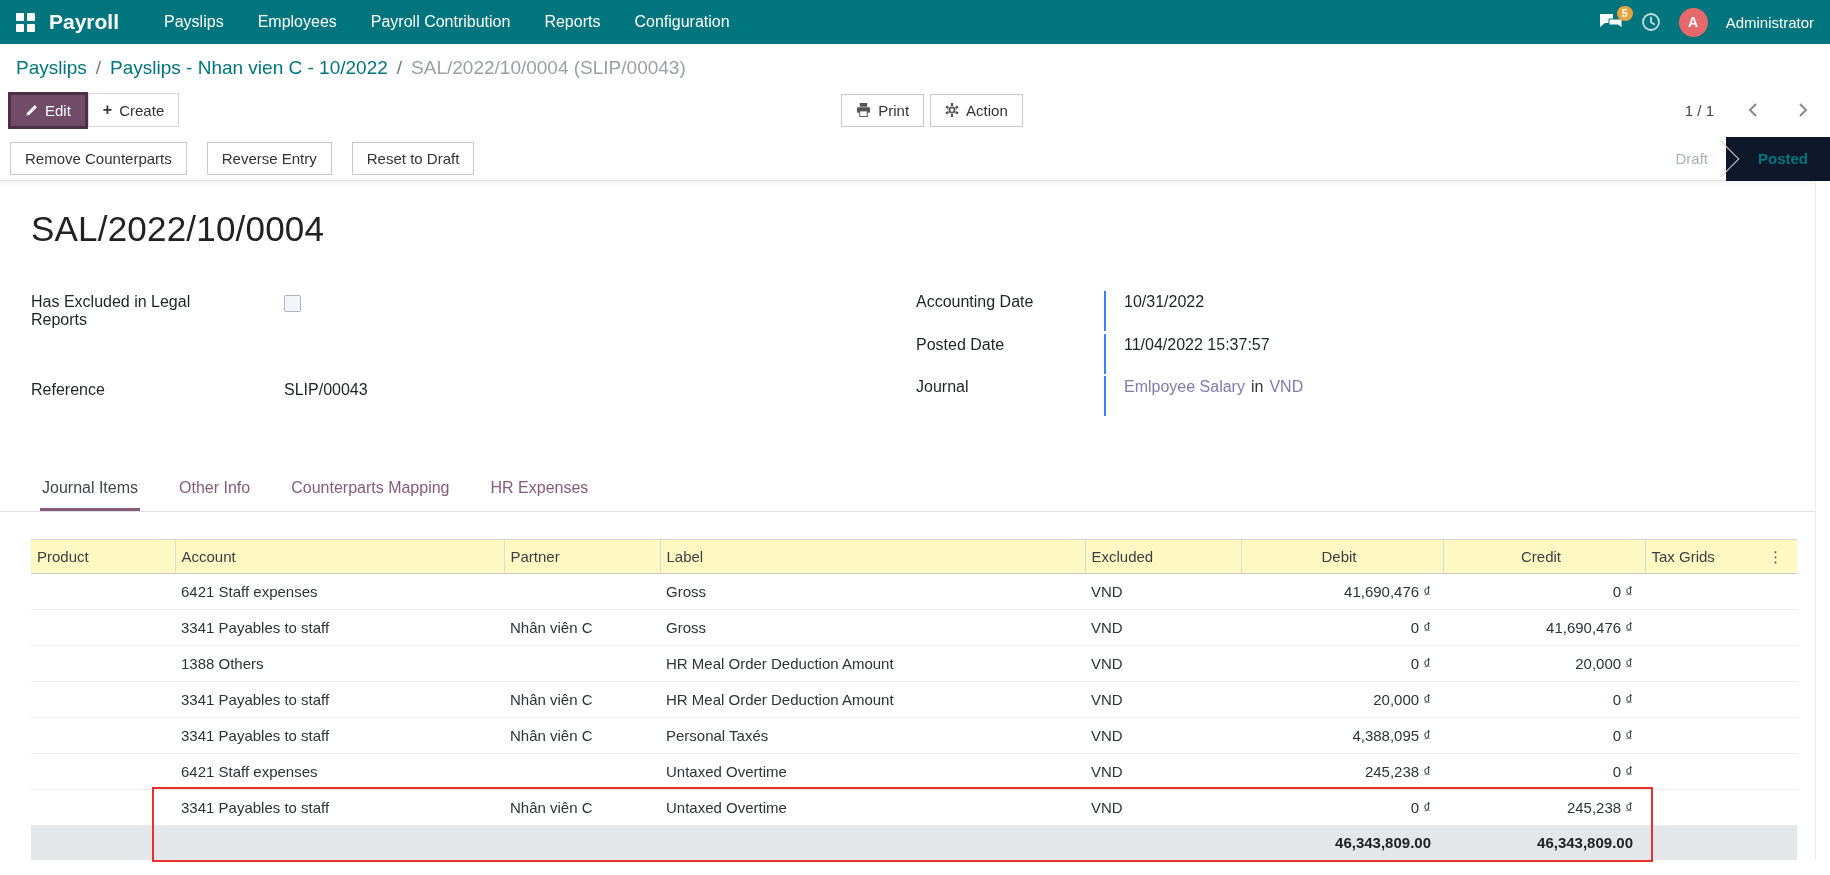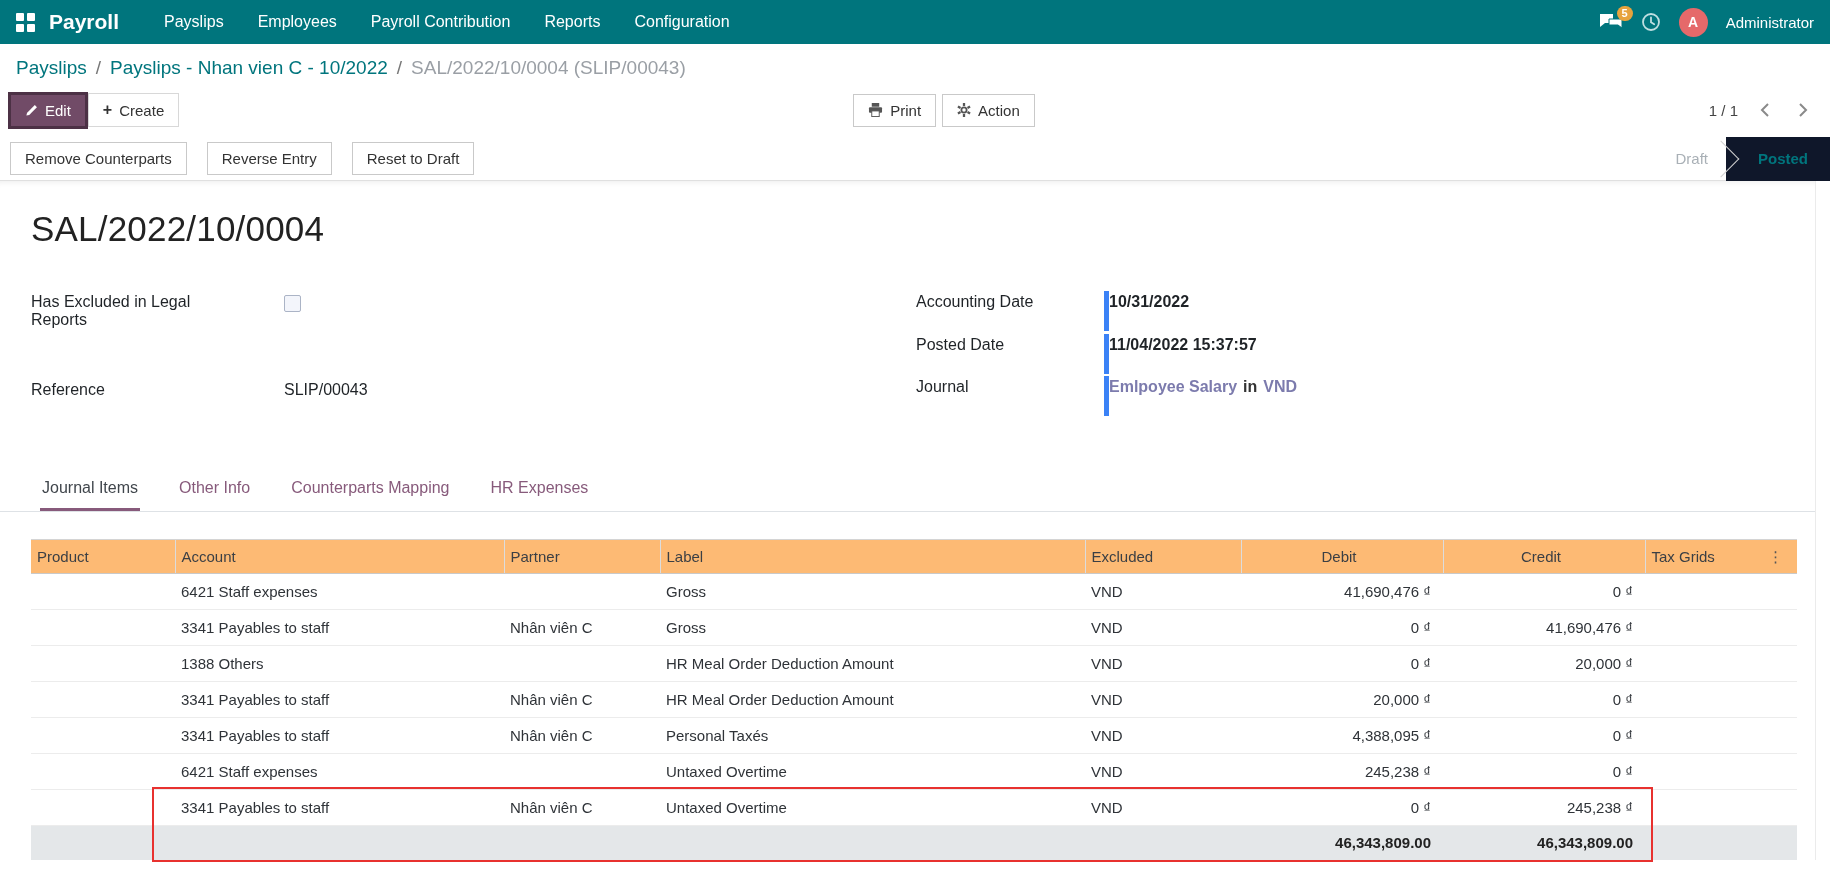--- a/index.html
+++ b/index.html
@@ -46,21 +46,21 @@
     border:1px solid #c9c9c9; padding:7px 14px; cursor:pointer;
     display:inline-flex; align-items:center; gap:7px;
   }
   .btn-edit {
     background:#714B67; color:#fff; border:1px solid #4c3145;
     box-shadow:0 0 0 2px #4c3145; font-weight:400;
   }
   .btn-create { border:1px solid #d8d8d8; }
   .plus { font-weight:700; font-size:16px; }
   .group-center { margin:0 auto; display:flex; gap:6px; }
-  .pager { display:flex; align-items:center; gap:16px; }
+  .pager { display:flex; align-items:center; gap:28px; }
   .pager-count { font-size:15px; color:#444; }
   .pager-btn { background:none; border:none; cursor:pointer; padding:4px 6px; display:flex; }
 
   
   .status-row {
     display:flex; align-items:center; padding:0 0 0 10px; height:44px;
     border-bottom:1px solid #e0e0e0;
   }
   .status-row .btn { margin-right:20px; }
   .statusbar { margin-left:auto; display:flex; align-items:center; height:44px; overflow:hidden; }
@@ -81,38 +81,38 @@
     min-height:660px; padding-top:22px;
   }
   .record-title { font-size:35px; font-weight:500; color:#222; margin:6px 0 42px 31px; letter-spacing:.2px; }
 
   .fields { display:flex; margin:0 31px 48px 31px; }
   .fgroup { display:grid; grid-auto-rows:minmax(40px,auto); align-items:start; }
   .fgroup-left  { grid-template-columns:205px 1fr; width:800px;gap:48px; }
   .fgroup-right { grid-template-columns:188px 1fr; width:640px; margin-left:85px; }
   .flabel { font-size:16px; color:#1f2327; padding-top:2px; }
   .fvalue { font-size:16px; color:#1f2327; padding-top:2px; }
-  .fgroup-right .fvalue { border-left:5px solid #3b82f6; min-height:40px;font-weight:bold; }
+  .fgroup-right .fvalue { border-left:2px solid #3b82f6; padding-left:18px; min-height:40px; }
   .checkbox {
     appearance:none; -webkit-appearance:none; width:17px; height:17px;
     border:1px solid #abb4c6; background:#f3f5fb; border-radius:2px; cursor:pointer; margin:2px 0 0 0;
   }
   .link { color:#7C7BAD; text-decoration:none; cursor:pointer; }
   .in-word { color:#333; margin:0 6px; }
 
   
   .tabs { display:flex; border-bottom:1px solid #dee2e6; padding-left:40px; }
   .tab { font-size:16px; padding:12px 2px 11px 2px; margin-right:37px; cursor:pointer; color:#875A7B; border-bottom:3px solid transparent; }
   .tab.active { color:#40464c; border-bottom-color:#875A7B; }
 
   
   .table-wrap { position:relative; margin:27px 31px 0 31px; }
   table.jitems { border-collapse:collapse; table-layout:fixed; width:1766px; font-size:15px; }
   .jitems thead th {
-    background:#fdba74; font-weight:400; color:#3b3f44; text-align:left;
+    background:#fef9c3; font-weight:400; color:#3b3f44; text-align:left;
     height:34px; padding:0 12px 0 6px; border-top:1px solid #d4d4d4; border-bottom:1px solid #c9c9c9;
     border-left:1px solid #dcdcdc; cursor:pointer; white-space:nowrap; overflow:hidden;
   }
   .jitems thead th:first-child { border-left:none; }
   .jitems thead th.num { text-align:center; }
   .jitems tbody td {
     height:36px; padding:0 12px 0 6px; border-bottom:1px solid #ececec;
     color:#2f3338; white-space:nowrap; overflow:hidden;
   }
   .jitems td.num, .jitems th.num { text-align:right; }

